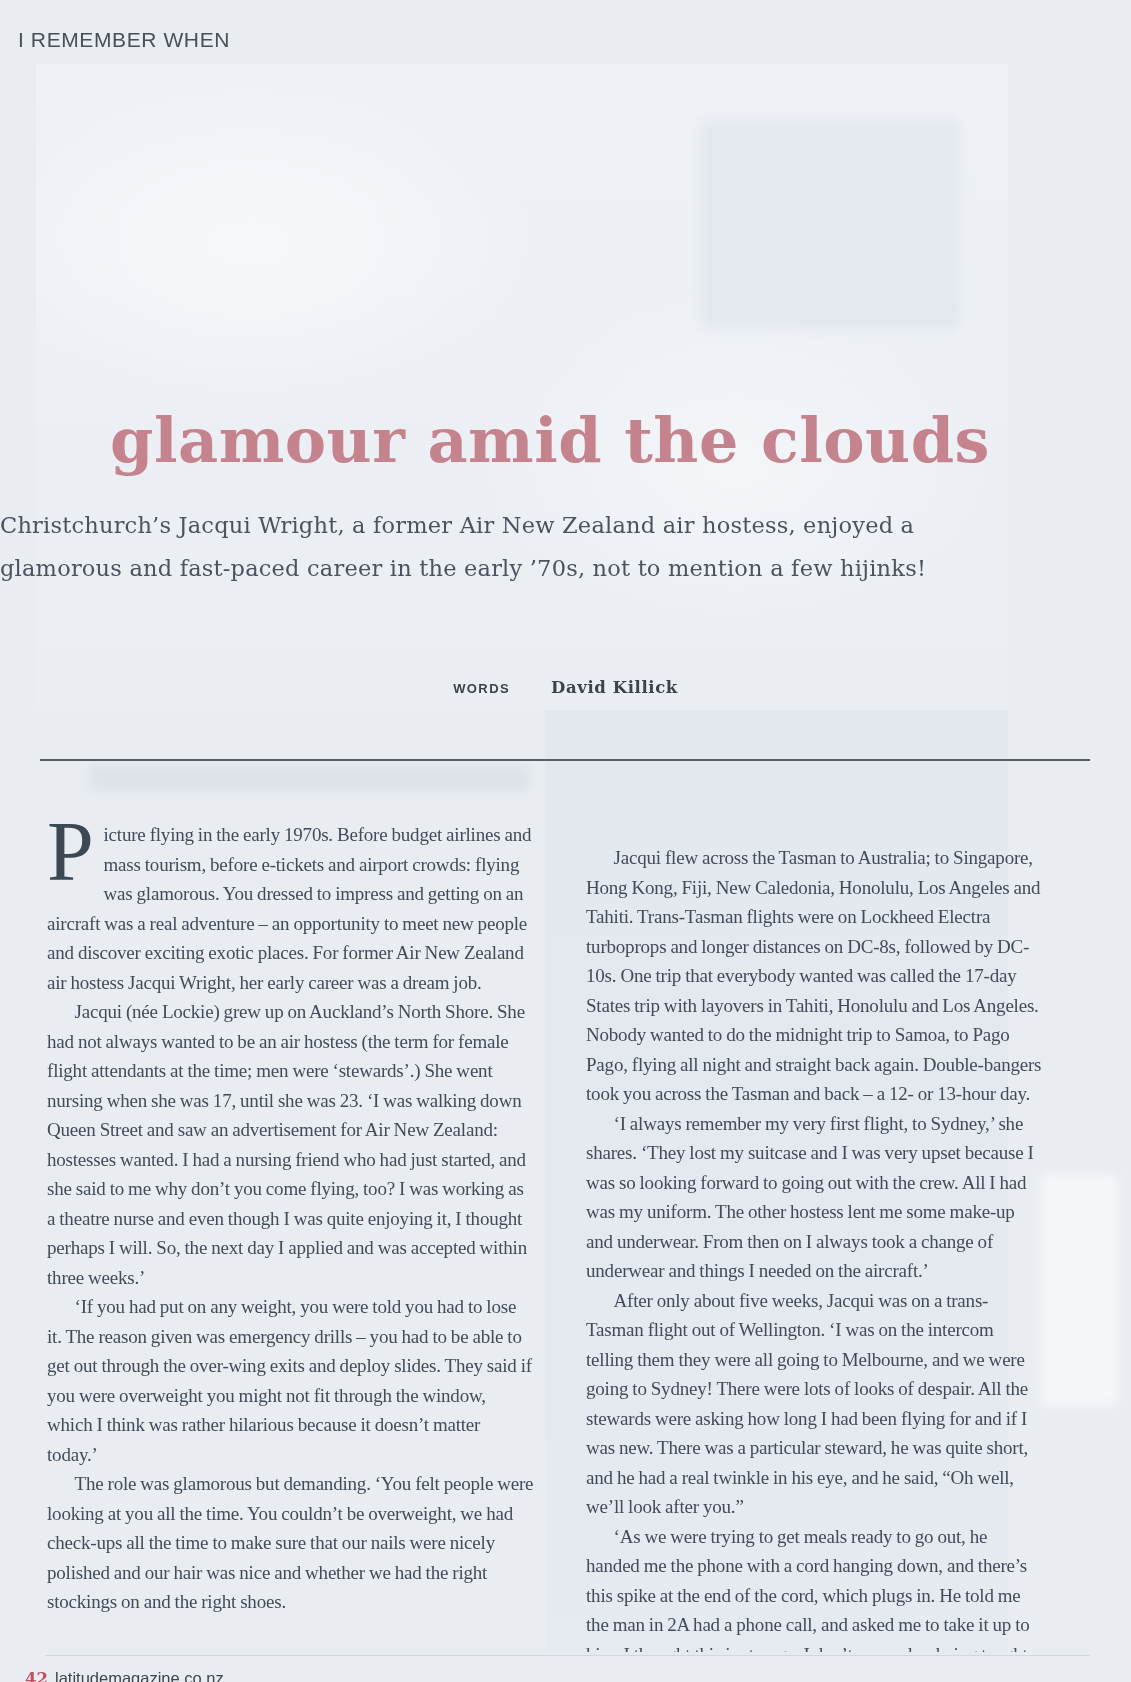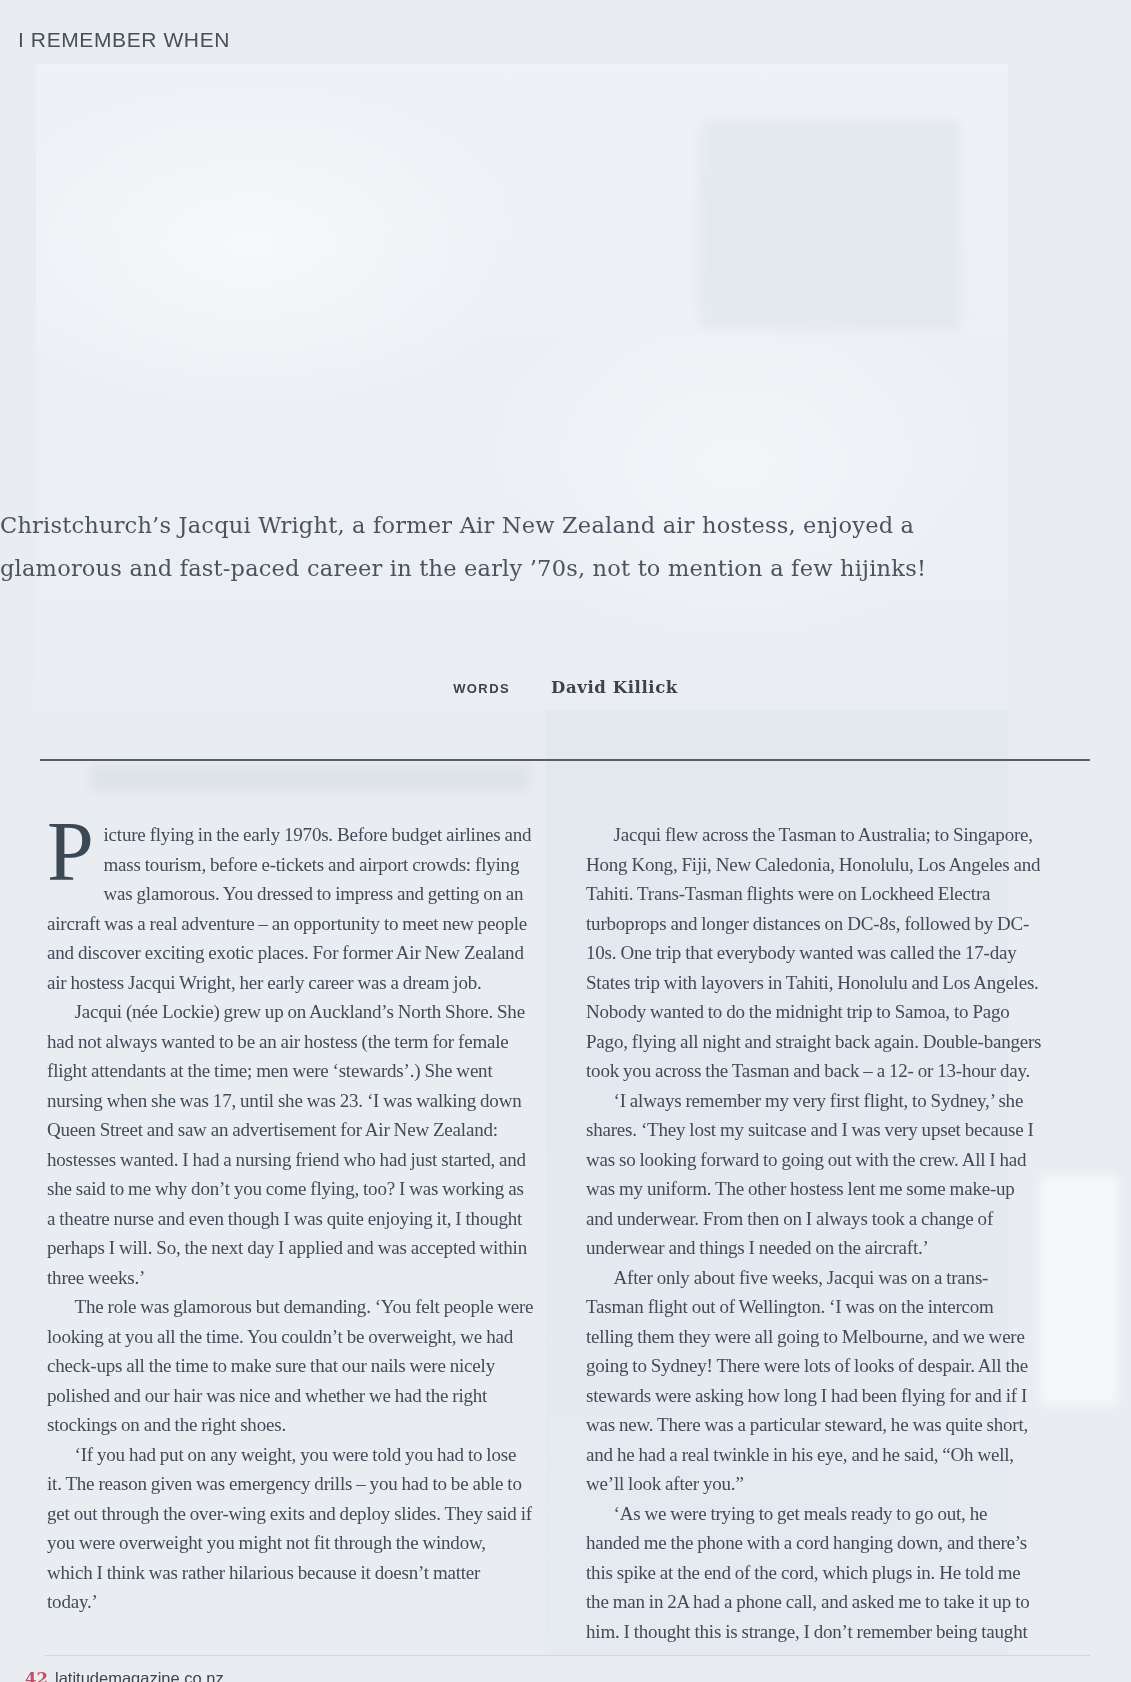--- a/index.html
+++ b/index.html
@@ -57,21 +57,21 @@
   .top-rule{
     position:absolute;left:40px;top:759px;width:1050px;height:2px;background:#565d66;
   }
   .columns{
     position:absolute;left:47px;top:820px;width:995px;height:832px;
     display:flex;overflow:hidden;
   }
   .col{font-size:19px;line-height:29.5px;letter-spacing:-0.2px;word-spacing:-0.5px;}
   .col p{margin:0;}
   .col-left{width:487px;margin-right:52px;}
-  .col-right{width:456px;}
+  .col-right{width:456px;margin-top:23px;}
   .col-left p + p{text-indent:1.45em;}
   .col-right p{text-indent:1.45em;}
   .dropcap{
     float:left;
     font-family:"Liberation Serif", serif;
     font-size:84px;line-height:60px;
     padding:2px 10px 0 0;
     color:#3c4854;
   }
   .footer-rule{
@@ -91,39 +91,40 @@
 <div class="page">
 
   <div class="photo-wash"></div>
   <div class="right-wash"></div>
   <div class="ghost ghost-3"></div>
   <div class="ghost ghost-2"></div>
   <div class="ghost ghost-1"></div>
 
   <div class="eyebrow">I REMEMBER WHEN</div>
 
+  <h1 class="title" style="margin:0;">glamour amid the clouds</h1>
 
   <div class="subtitle">
     <div>Christchurch’s Jacqui Wright, a former Air New Zealand air hostess, enjoyed a</div>
     <div>glamorous and fast-paced career in the early ’70s, not to mention a few hijinks!</div>
   </div>
 
   <div class="byline">
     <span class="words">WORDS</span>
     <span class="author">David Killick</span>
   </div>
 
   <div class="top-rule"></div>
 
   <div class="columns">
     <div class="col col-left">
       <p><span class="dropcap">P</span><span>icture flying in the early 1970s. Before budget airlines and mass tourism, before e-tickets and airport crowds: flying was glamorous. You dressed to impress and getting on an aircraft was a real adventure – an opportunity to meet new people and discover exciting exotic places. For former Air New Zealand air hostess Jacqui Wright, her early career was a dream job.</span></p>
       <p>Jacqui (née Lockie) grew up on Auckland’s North Shore. She had not always wanted to be an air hostess (the term for female flight attendants at the time; men were ‘stewards’.) She went nursing when she was 17, until she was 23. ‘I was walking down Queen Street and saw an advertisement for Air New Zealand: hostesses wanted. I had a nursing friend who had just started, and she said to me why don’t you come flying, too? I was working as a theatre nurse and even though I was quite enjoying it, I thought perhaps I will. So, the next day I applied and was accepted within three weeks.’</p>
+      <p>‘If you had put on any weight, you were told you had to lose it. The reason given was emergency drills – you had to be able to get out through the over-wing exits and deploy slides. They said if you were overweight you might not fit through the window, which I think was rather hilarious because it doesn’t matter today.’</p>
       <p>The role was glamorous but demanding. ‘You felt people were looking at you all the time. You couldn’t be overweight, we had check-ups all the time to make sure that our nails were nicely polished and our hair was nice and whether we had the right stockings on and the right shoes.</p>
-      <p>‘If you had put on any weight, you were told you had to lose it. The reason given was emergency drills – you had to be able to get out through the over-wing exits and deploy slides. They said if you were overweight you might not fit through the window, which I think was rather hilarious because it doesn’t matter today.’</p>
     </div>
     <div class="col col-right">
       <p>Jacqui flew across the Tasman to Australia; to Singapore, Hong Kong, Fiji, New Caledonia, Honolulu, Los Angeles and Tahiti. Trans-Tasman flights were on Lockheed Electra turboprops and longer distances on DC-8s, followed by DC-10s. One trip that everybody wanted was called the 17-day States trip with layovers in Tahiti, Honolulu and Los Angeles. Nobody wanted to do the midnight trip to Samoa, to Pago Pago, flying all night and straight back again. Double-bangers took you across the Tasman and back – a 12- or 13-hour day.</p>
       <p>‘I always remember my very first flight, to Sydney,’ she shares. ‘They lost my suitcase and I was very upset because I was so looking forward to going out with the crew. All I had was my uniform. The other hostess lent me some make-up and underwear. From then on I always took a change of underwear and things I needed on the aircraft.’</p>
       <p>After only about five weeks, Jacqui was on a trans-Tasman flight out of Wellington. ‘I was on the intercom telling them they were all going to Melbourne, and we were going to Sydney! There were lots of looks of despair. All the stewards were asking how long I had been flying for and if I was new. There was a particular steward, he was quite short, and he had a real twinkle in his eye, and he said, “Oh well, we’ll look after you.”</p>
       <p>‘As we were trying to get meals ready to go out, he handed me the phone with a cord hanging down, and there’s this spike at the end of the cord, which plugs in. He told me the man in 2A had a phone call, and asked me to take it up to him. I thought this is strange, I don’t remember being taught</p>
     </div>
   </div>
 
   <div class="footer-rule"></div>

